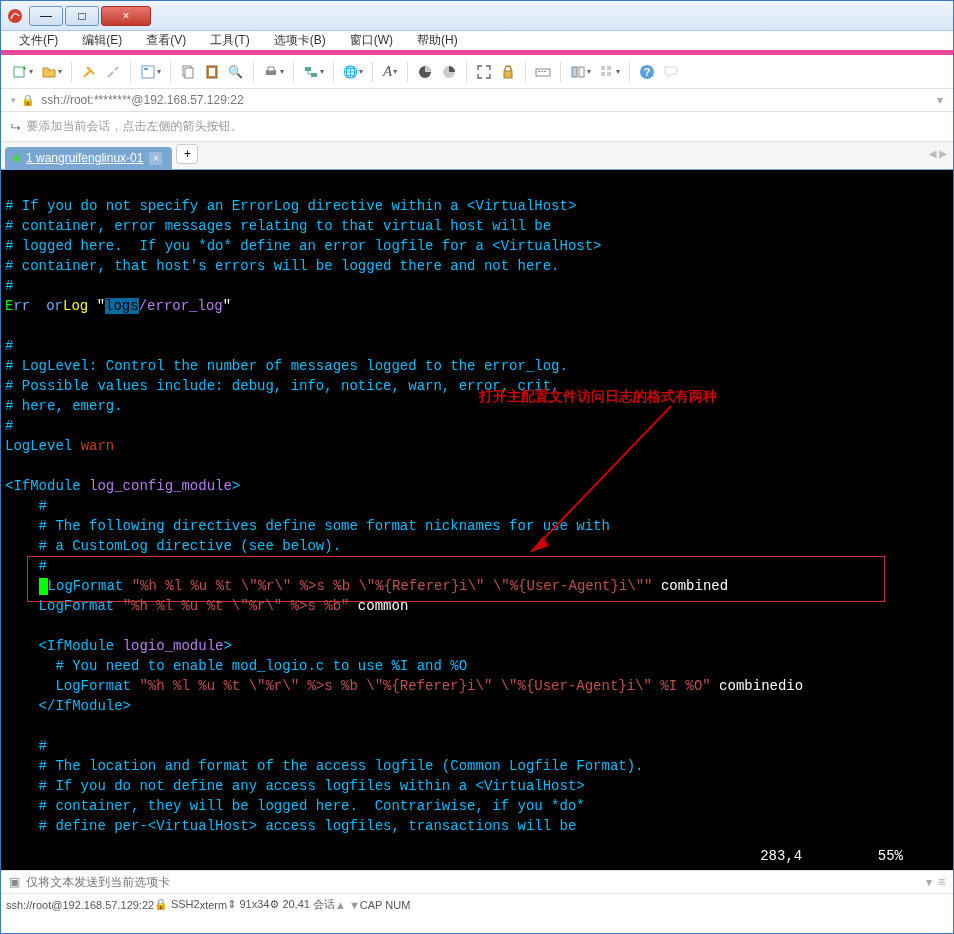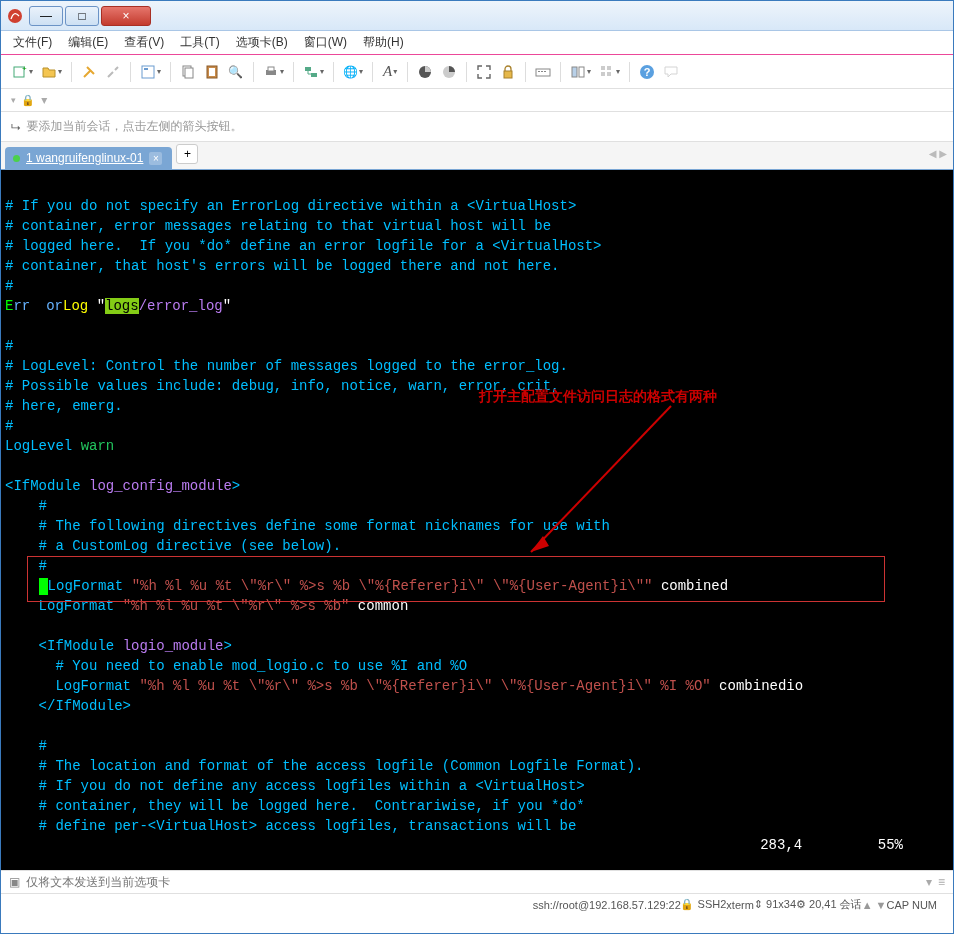--- a/index.html
+++ b/index.html
@@ -3,54 +3,54 @@
 <meta charset="utf-8">
 <style>
 * { margin:0; padding:0; box-sizing:border-box; }
 body { font-family:"Microsoft YaHei",Tahoma,sans-serif; font-size:12px; background:#fff; width:954px; height:934px; overflow:hidden; border:1px solid #3a7abd; }
 .titlebar { height:30px; background:linear-gradient(#eef4fb,#d8e8f8); display:flex; align-items:center; padding:0 6px; border-bottom:1px solid #a9c6e6; user-select:none; }
 .titlebar .appicon { width:16px; height:16px; margin-right:6px; }
 .titlebar .title { flex:1; color:#333; }
 .winbtns { display:flex; gap:2px; }
 .winbtn { width:34px; height:20px; border:1px solid #6b93c6; border-radius:3px; background:linear-gradient(#eaf2fb,#cde0f3); display:flex; align-items:center; justify-content:center; cursor:pointer; }
 .winbtn.close { background:linear-gradient(#e6766c,#c33b2e); border-color:#a82f24; color:#fff; width:50px; }
-.menubar { height:24px; display:flex; align-items:center; padding:2px 12px; gap:16px; border-bottom:1px solid #ec4899; color:#333; }
+.menubar { height:24px; display:flex; align-items:center; padding:2px 18px; gap:24px; border-bottom:5px solid #ec4899; color:#333; }
 .menubar span { cursor:pointer; }
 .toolbar { height:34px; display:flex; align-items:center; padding:2px 8px; border-bottom:1px solid #e0e0e0; gap:2px; }
 .tbtn { min-width:22px; height:24px; display:flex; align-items:center; justify-content:center; cursor:pointer; border:1px solid transparent; border-radius:3px; padding:0 2px; color:#555; }
 .tsep { width:1px; height:20px; background:#ddd; margin:0 4px; }
 .tdrop { font-size:8px; color:#666; margin-left:1px; }
 .addrbar { display:flex; align-items:center; padding:4px 10px; border-bottom:1px solid #e0e0e0; gap:6px; color:#777; }
 .addrbar input { flex:1; border:none; outline:none; font-size:12px; color:#777; background:transparent; }
 .hintbar { display:flex; align-items:center; padding:6px 10px; border-bottom:1px solid #e0e0e0; color:#999; gap:6px; }
 .tabbar { background:#f5f5f5; display:flex; align-items:flex-end; border-bottom:1px solid #7aa6d4; height:28px; padding-left:4px; position:relative; }
 .tab { background:#7aa6d4; color:#fff; padding:4px 10px 4px 8px; border-radius:4px 4px 0 0; display:flex; align-items:center; gap:6px; font-size:12px; cursor:pointer; }
 .tab .dot { width:7px; height:7px; border-radius:50%; background:#4bd14b; }
 .tab .x { width:13px; height:13px; border-radius:2px; background:rgba(255,255,255,0.25); display:flex; align-items:center; justify-content:center; font-size:10px; }
 .tabadd { width:22px; height:20px; border:1px solid #ccc; background:#fff; border-radius:3px; margin-left:4px; display:flex; align-items:center; justify-content:center; cursor:pointer; align-self:center; margin-bottom:3px; }
 .tabnav { position:absolute; right:6px; top:6px; color:#bbb; font-size:10px; }
 .term-wrap { background:#fff; padding:0; height:700px; display:flex; flex-direction:column; }
 .term { flex:1; background:#000; color:#fff; font-family:Consolas,"Courier New",monospace; font-size:14px; line-height:20px; padding:6px 4px; white-space:pre; overflow:hidden; position:relative; }
 .comment { color:#00bfff; }
 .el-E { color:#0f0; } .el-r { color:#66b3ff; } .el-or { color:#66b3ff;margin-left:16px; } .el-L { color:#ff0; } .el-g { color:#ff0; }
 .quote { color:#fff; }
-.hl { background:#84cc16; color:#000; }
+.hl { background:#0369a1; color:#000; }
 .path { color:#b97cf0; }
 .tag { color:#00bfff; }
 .modname { color:#b97cf0; }
 .loglevel { color:#00bfff; }
-.warn { color:#22c55e; }
+.warn { color:#c2410c; }
 .fmtstr { color:#c0504c; }
 .cursor { background:#0f0; display:inline-block; width:9px; height:17px; vertical-align:middle; }
 .boxed { border:1px solid #c33; position:absolute; pointer-events:none; }
 .anno { position:absolute; color:#c00; font-family:"Microsoft YaHei",SimHei,sans-serif; font-size:14px; font-weight:bold; }
-.statusline { position:absolute; bottom:15px; right:50px; color:#fff; }
+.statusline { position:absolute; bottom:4px; right:50px; color:#fff; }
 .cmdbar { display:flex; align-items:center; padding:4px 8px; border-top:1px solid #e0e0e0; gap:6px; }
 .cmdbar input { flex:1; border:none; outline:none; font-size:12px; color:#b91c1c; background:transparent; }
-.statusbar { height:22px; border-top:1px solid #e0e0e0; display:flex; align-items:center; padding:0 16px; font-size:11px; color:#555; justify-content:flex-end; }
+.statusbar { height:22px; border-top:1px solid #e0e0e0; display:flex; align-items:center; padding:0 5px; font-size:11px; color:#555; justify-content:flex-start; }
 .statusbar .right { display:flex; gap:0; align-items:center; }
 .svgicon { width:16px; height:16px; }
 </style>
 </head>
 <body>
 
 <div class="titlebar">
   <svg class="appicon svgicon" viewBox="0 0 16 16">
       <circle cx="8" cy="8" r="7" fill="#d04030"></circle>
       <path d="M4 11 Q7 2 12 8" stroke="#fff" stroke-width="1.3" fill="none"></path>
@@ -215,20 +215,21 @@
   <div class="tbtn" style="opacity:.5">
       <svg class="svgicon" viewBox="0 0 16 16">
         <path d="M2 3h12v7H8l-3 3V10H2z" fill="#fff" stroke="#aaa"></path>
       </svg>
     </div>
 </div>
 
 <div class="addrbar">
   <span style="color:#aaa;font-size:9px">▾</span>
   <span style="font-size:11px">🔒</span>
+  <input type="text" value="ssh://root:********@192.168.57.129:22" style="">
   <span style="color:#aaa">▾</span>
 </div>
 
 <div class="hintbar">
   <span style="color:#666">⮡</span>
   <span>要添加当前会话，点击左侧的箭头按钮。</span>
 </div>
 
 <div class="tabbar">
   <div class="tab">

